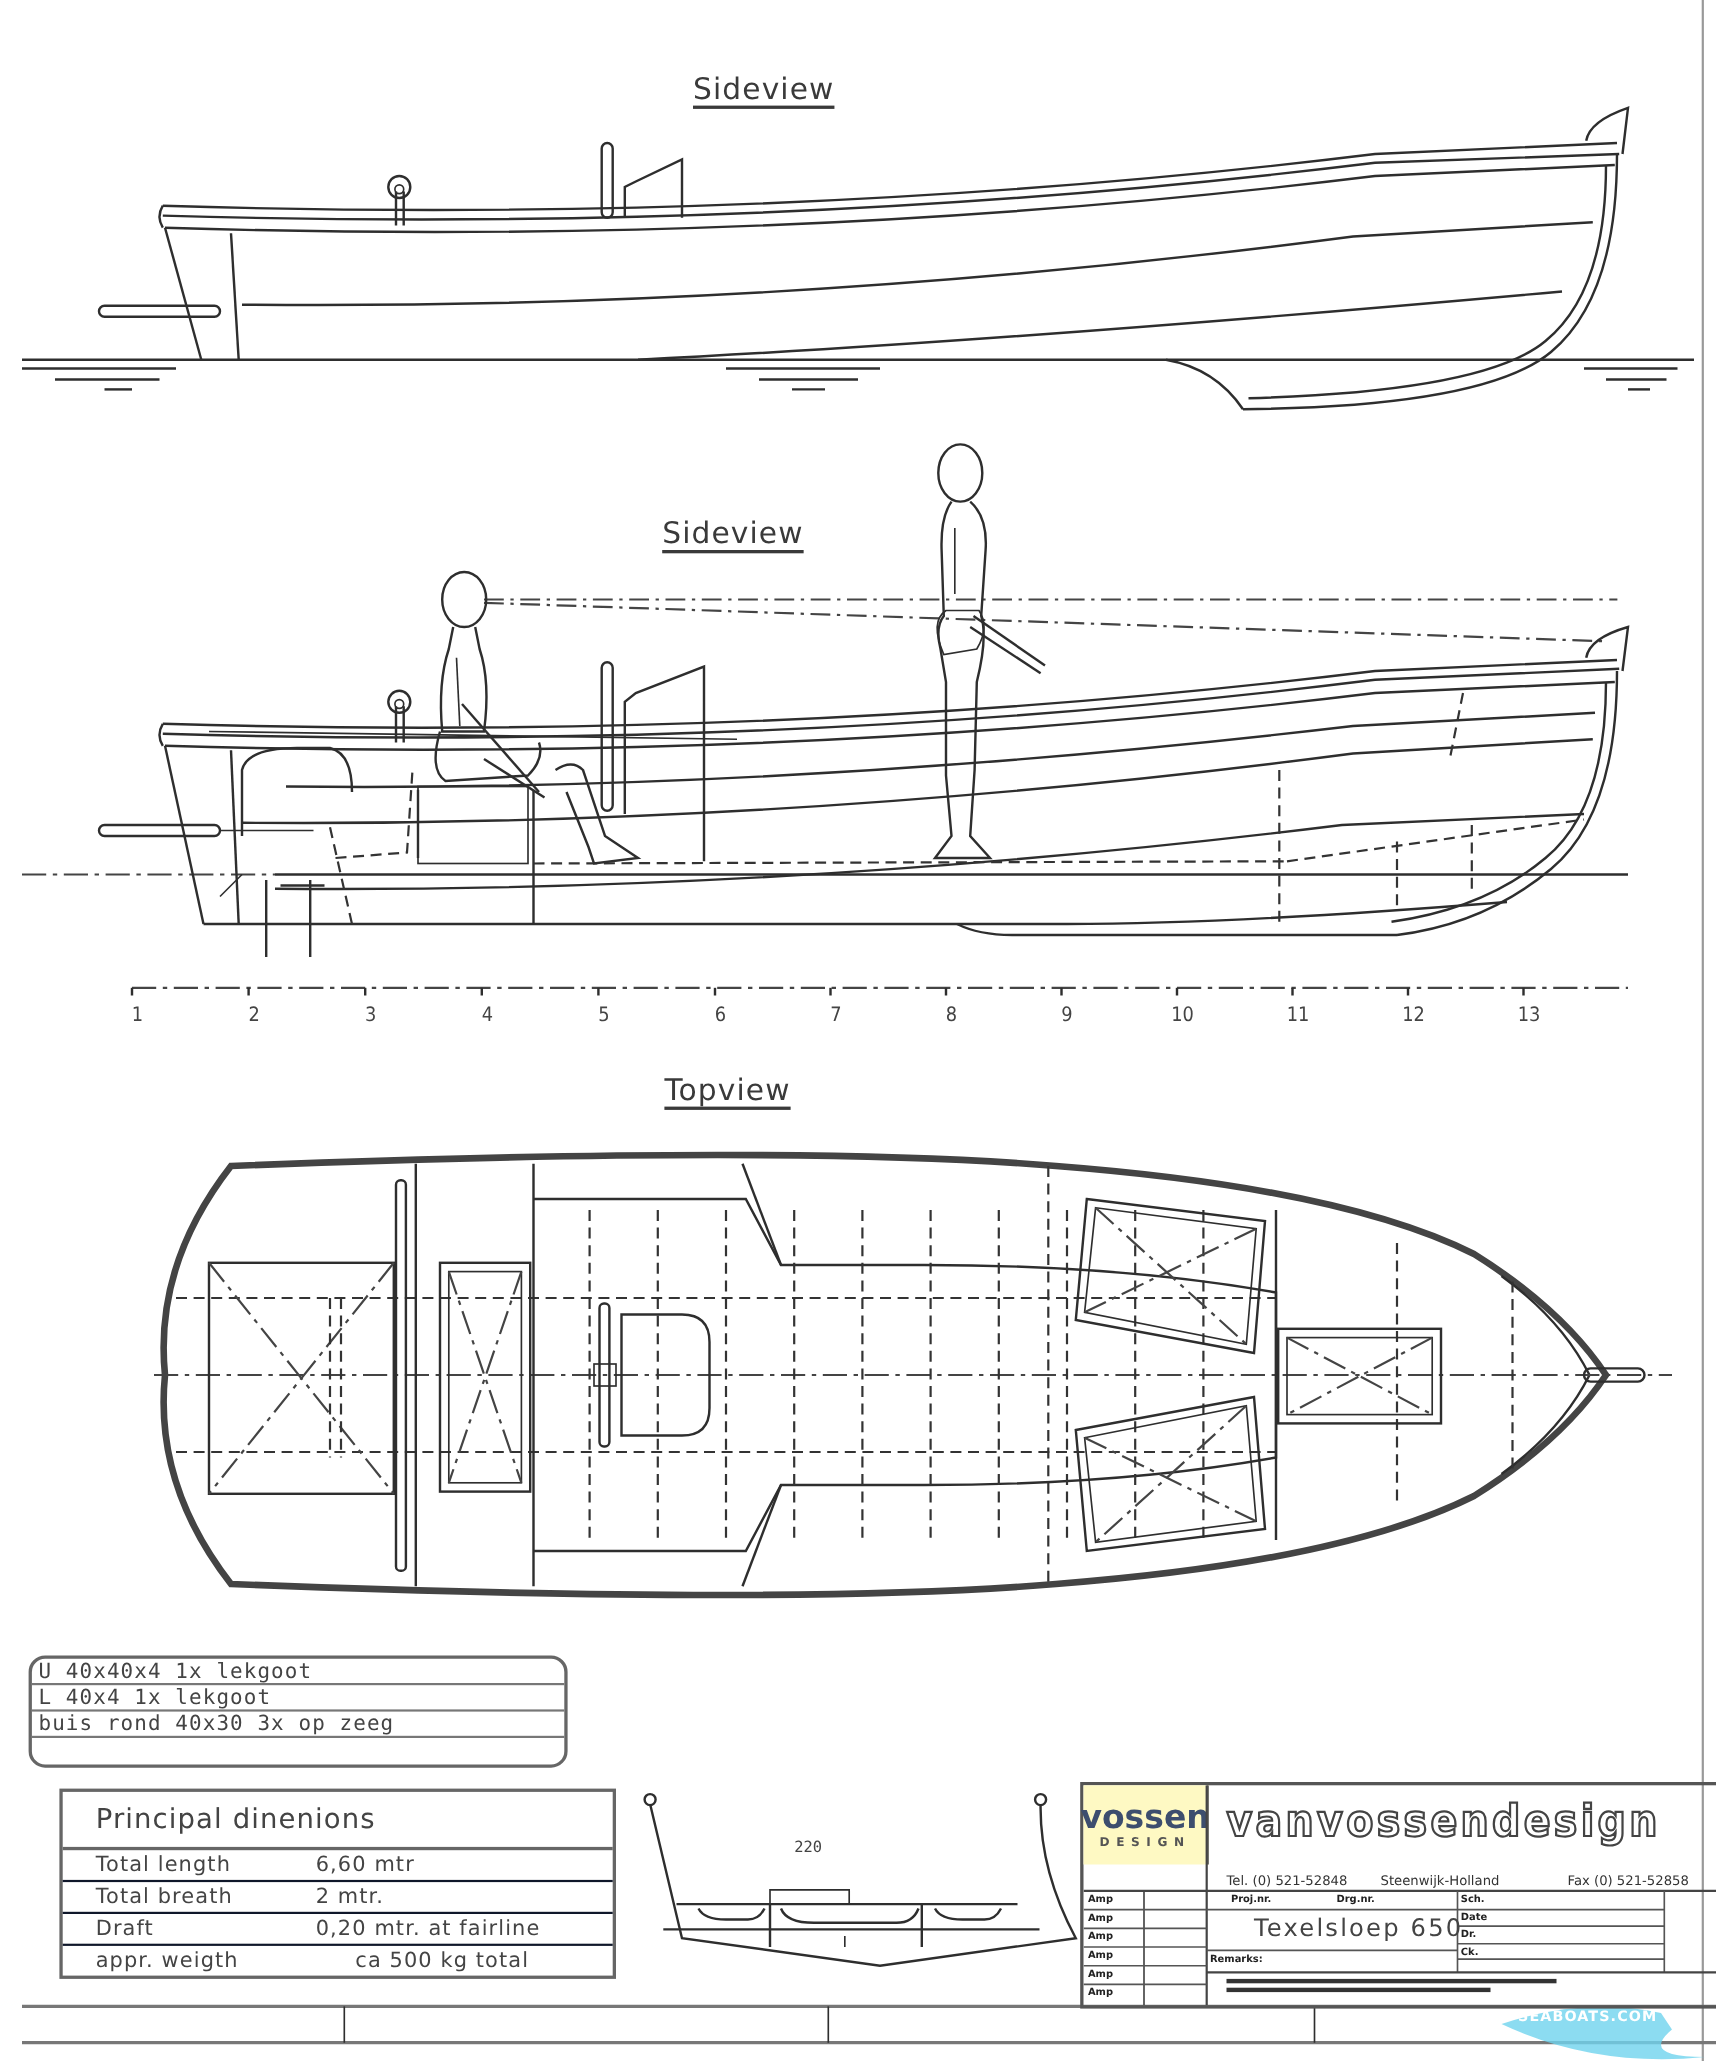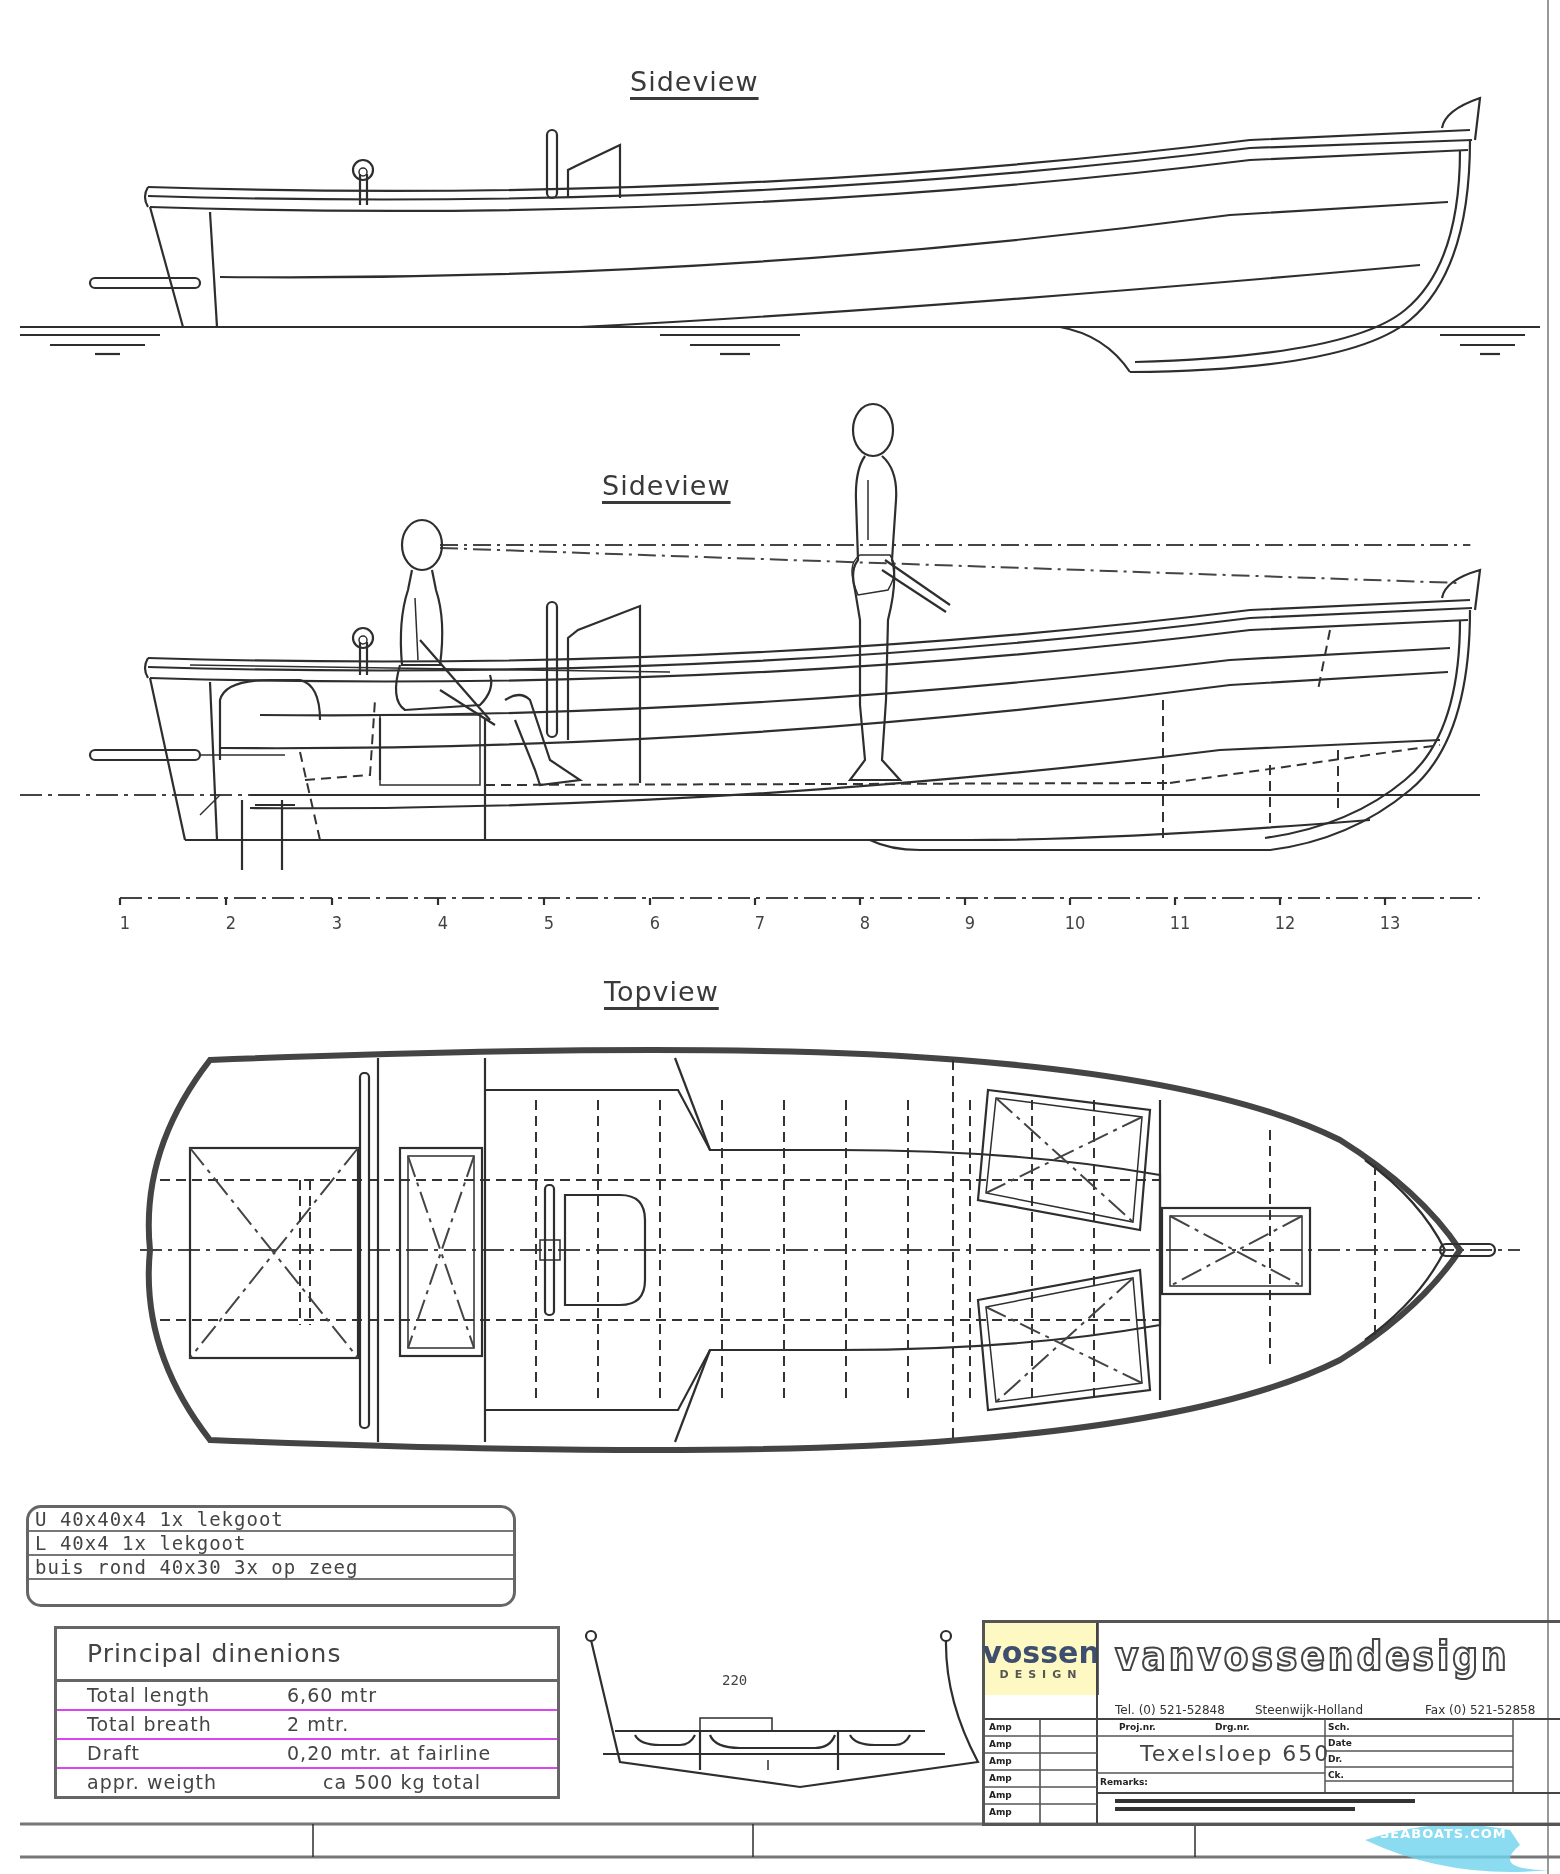--- a/index.html
+++ b/index.html
@@ -14,21 +14,21 @@
              font-family: "DejaVu Sans Condensed", "DejaVu Sans", sans-serif; }
   .mat-table { position: absolute; left: 6px; top: 1505px; width: 484px; border: 3px solid #666;
                border-radius: 15px; font-size: 19px; color: #444; }
   .mat-row { height: 22px; border-bottom: 2px solid #777; padding-left: 6px; line-height: 22px;
              white-space: nowrap; overflow: hidden; letter-spacing: 1px; }
   .mat-row:last-child { border-bottom: none; height: 24px; }
   .dim-table { position: absolute; left: 34px; top: 1626px; width: 500px; border: 3px solid #666;
                font-size: 19px; color: #444; font-family: "DejaVu Sans", sans-serif; }
   .dim-title { height: 50px; line-height: 50px; padding-left: 30px; font-size: 25px; letter-spacing: 1px;
                border-bottom: 3px solid #666; }
-  .dim-row { height: 27px; line-height: 27px; border-bottom: 2px solid #d946ef; display: flex; }
+  .dim-row { height: 27px; line-height: 27px; border-bottom: 2px solid #0f172a; display: flex; }
   .dim-row:last-child { border-bottom: none; gap: 36px; }
   .dim-k { width: 200px; padding-left: 30px; letter-spacing: 1px; }
   .dim-v { flex: 1; letter-spacing: 1px; }
   .tb { position: absolute; left: 962px; top: 1620px; width: 580px; height: 200px; border: 3px solid #555; }
   .tb-logo { position: absolute; left: 0; top: 0; width: 112px; height: 72px; background: #fef9c3;
              border-right: 2px solid #666; display: flex; flex-direction: column; align-items: center; justify-content: center; }
   .tb-logo-main { font-family: "DejaVu Sans", sans-serif; font-weight: bold; color: #3d4e6e; font-size: 30px; line-height: 30px; }
   .tb-logo-sub { font-family: "DejaVu Sans", sans-serif; font-weight: bold; color: #555; font-size: 11px; letter-spacing: 6px; }
   .tb-brand { position: absolute; left: 130px; top: 10px; font-family: "DejaVu Sans Condensed", "DejaVu Sans", sans-serif;
               font-weight: bold; font-size: 40px; letter-spacing: 3px; color: #fff;

